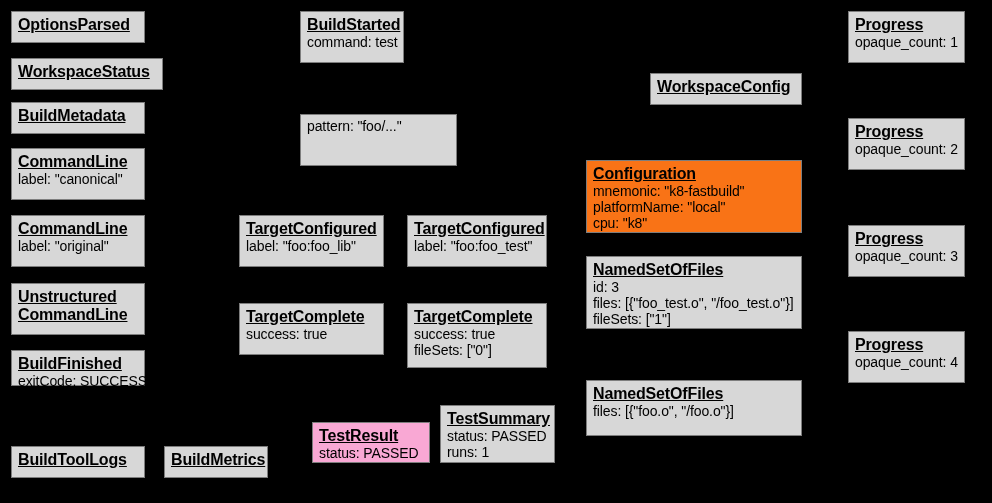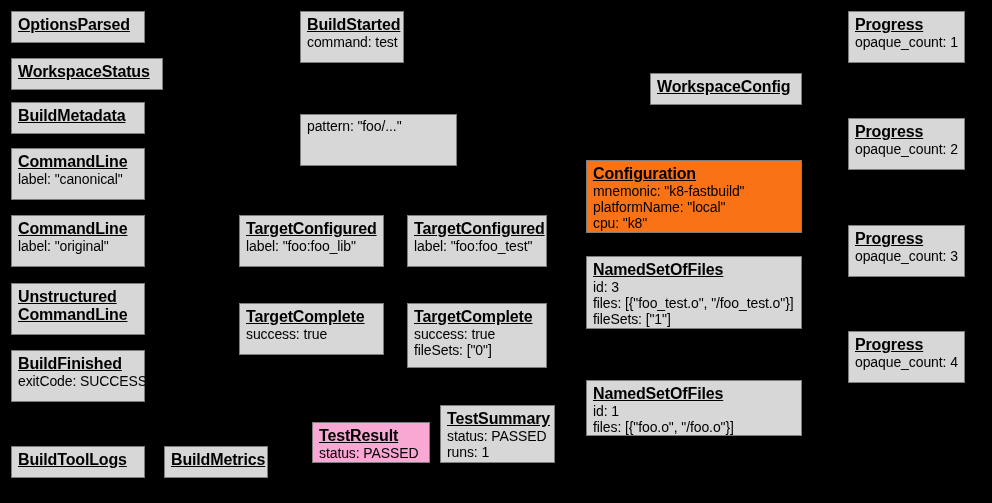--- a/index.html
+++ b/index.html
@@ -118,27 +118,26 @@
     </div>
     <div class="node" style="left: 407px; top: 303px; width: 140px; height: 65px; background: rgb(215, 215, 215); border-color: rgb(125, 125, 125); color: rgb(0, 0, 0);">
       <span class="node-title">TargetComplete</span>
       <span class="node-field">success: true</span>
       <span class="node-field">fileSets: ["0"]</span>
     </div>
     <div class="node" style="left: 848px; top: 331px; width: 117px; height: 52px; background: rgb(215, 215, 215); border-color: rgb(125, 125, 125); color: rgb(0, 0, 0);">
       <span class="node-title">Progress</span>
       <span class="node-field">opaque_count: 4</span>
     </div>
-    <div class="node" style="left: 11px; top: 350px; width: 134px; height: 52px; background: rgb(215, 215, 215); border-color: rgb(125, 125, 125); color: rgb(0, 0, 0);">
+    <div class="node" style="left: 11px; top: 350px; width: 134px; height: 36px; background: rgb(215, 215, 215); border-color: rgb(125, 125, 125); color: rgb(0, 0, 0);">
       <span class="node-title">BuildFinished</span>
       <span class="node-field">exitCode: SUCCESS</span>
     </div>
     <div class="node" style="left: 586px; top: 380px; width: 216px; height: 56px; background: rgb(215, 215, 215); border-color: rgb(125, 125, 125); color: rgb(0, 0, 0);">
       <span class="node-title">NamedSetOfFiles</span>
-      <span class="node-field">id: 1</span>
       <span class="node-field">files: [{"foo.o", "/foo.o"}]</span>
     </div>
     <div class="node" style="left: 440px; top: 405px; width: 115px; height: 58px; background: rgb(215, 215, 215); border-color: rgb(125, 125, 125); color: rgb(0, 0, 0);">
       <span class="node-title">TestSummary</span>
       <span class="node-field">status: PASSED</span>
       <span class="node-field">runs: 1</span>
     </div>
     <div class="node" style="left: 312px; top: 422px; width: 118px; height: 41px; background: #f9a8d4; border-color: rgb(125, 125, 125); color: rgb(0, 0, 0);">
       <span class="node-title">TestResult</span>
       <span class="node-field">status: PASSED</span>

